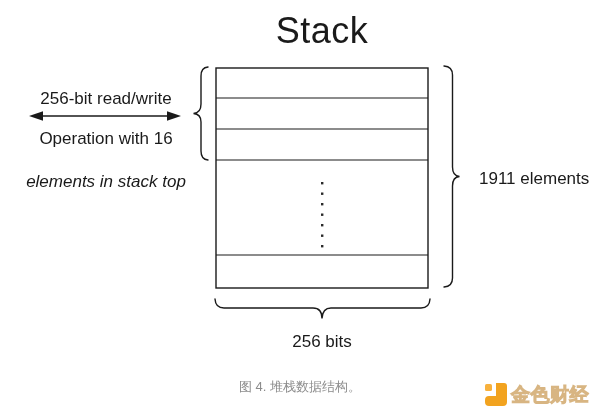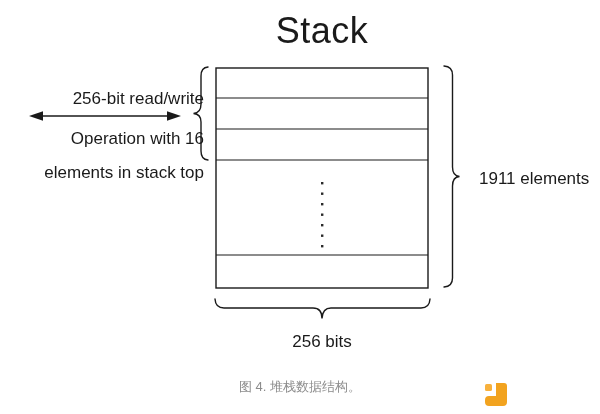--- a/index.html
+++ b/index.html
@@ -23,25 +23,25 @@
   .title{
     left:222px;top:10px;width:200px;
     text-align:center;
     font-size:36px;
     letter-spacing:0.5px;
   }
   svg.diagram{left:0;top:0;}
   .left-labels{left:8px;top:0;width:196px;height:200px;}
   .left-labels .lbl{
     position:absolute;left:0;width:100%;
-    text-align:right;font-size:17px;white-space:nowrap;
+    text-align:center;font-size:17px;white-space:nowrap;
   }
   .lbl-arrow{top:89px;}
   .lbl-op1{top:129px;}
-  .lbl-op2{top:163px;}
+  .lbl-op2{top:172px;font-style:italic;}
   .lbl-right{
     left:479px;top:169px;
     font-size:17px;white-space:nowrap;
   }
   .lbl-bits{
     left:222px;top:332px;width:200px;
     text-align:center;font-size:17px;
   }
   .caption{
     left:0;top:378px;width:600px;
@@ -114,15 +114,16 @@
 
   <div class="abs lbl-bits">256 bits</div>
 
   <div class="abs caption">图 4. 堆栈数据结构。</div>
 
   <div class="abs logo">
     <svg width="24" height="25" viewBox="0 0 24 25">
       <rect x="1" y="2" width="7" height="7" rx="1.6" fill="var(--brand-orange-light)"></rect>
       <path d="M 12 1 h 8 a 3 3 0 0 1 3 3 v 16 a 4 4 0 0 1 -4 4 h -14 a 4 4 0 0 1 -4 -4 v -2 a 4 4 0 0 1 4 -4 h 7 v -13 z" fill="var(--brand-orange)"></path>
     </svg>
+    <span class="logo-text">金色财经</span>
   </div>
 
 </div>
 
 </body></html>

